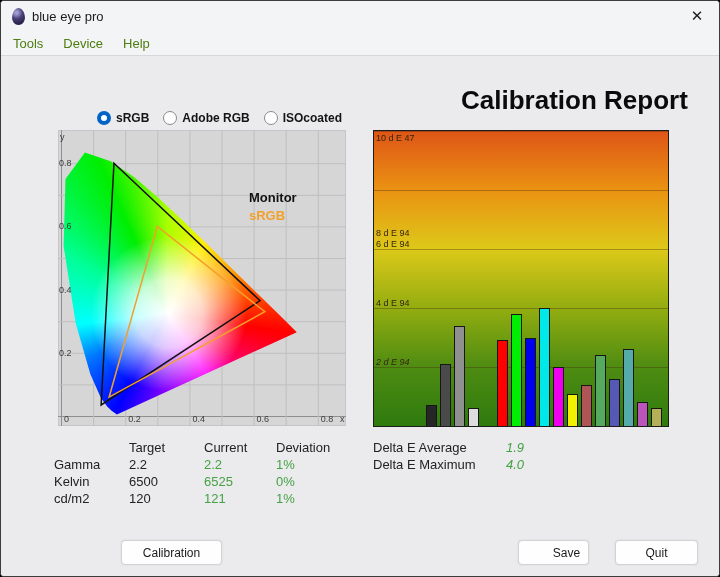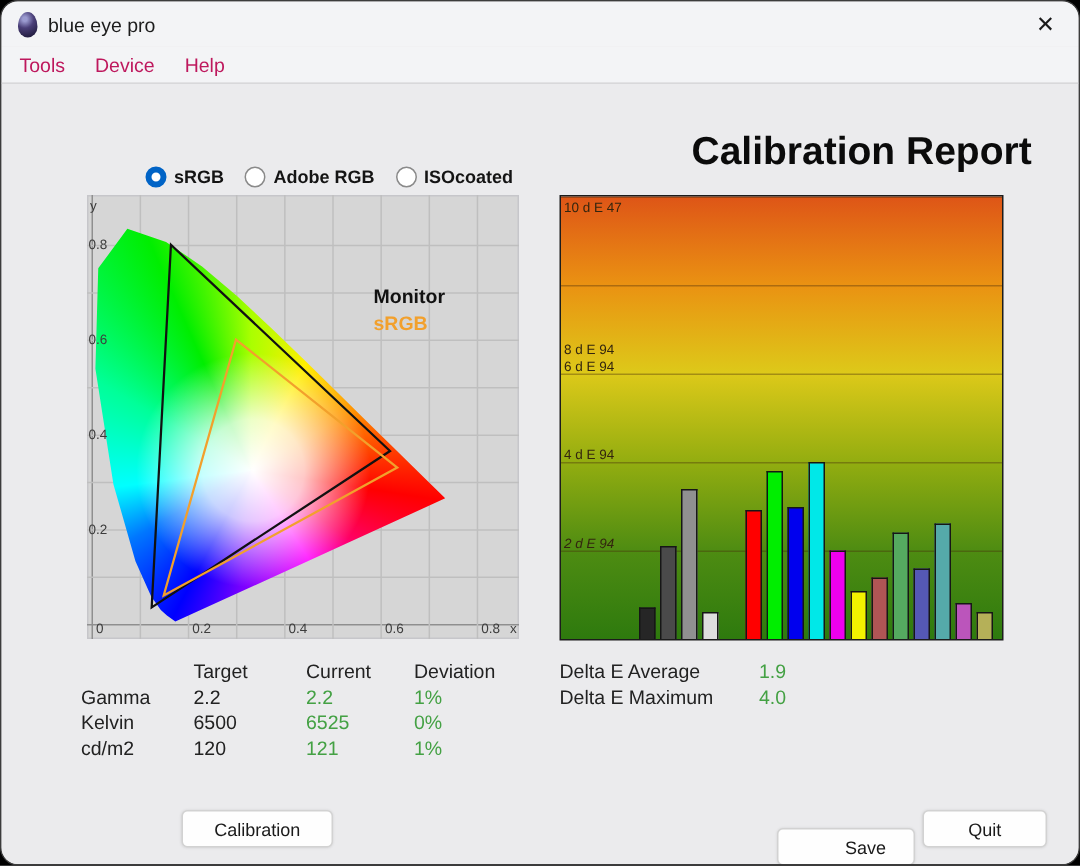--- a/index.html
+++ b/index.html
@@ -1,36 +1,36 @@
 <!DOCTYPE html>
 <html style="--ok: #44a144; --accent: #0063c6;"><head>
 <meta charset="utf-8">
 <style>
   html,body{margin:0;padding:0;background:#000;width:720px;height:577px;overflow:hidden;}
   *{box-sizing:border-box;}
   .window{
-    position:absolute;inset:0;background:#ebebed;border-radius:12px;overflow:hidden;
+    position:absolute;inset:0;background:#ebebed;border-radius:4px;overflow:hidden;
     border:1px solid #3c3c3c;font-family:"Liberation Sans",sans-serif;
   }
   
   .titlebar{height:30px;background:#f3f4f6;display:flex;align-items:center;padding:0 6px 0 9px;}
   .app-icon{
     width:13px;height:17px;margin:0 7px 0 2px;flex:0 0 auto;
     background:radial-gradient(circle at 35% 28%, #9b9bd0 0 10%, #4a3f78 40%, #201b3d 85%);
     border-radius:50% 50% 50% 50% / 58% 58% 42% 42%;
   }
   .title-text{font-size:13px;color:#1c1c1c;}
   .close-btn{
     margin-left:auto;width:32px;height:26px;border:none;background:transparent;
     font-size:15px;color:#1a1a1a;line-height:26px;text-align:center;padding:0;cursor:pointer;
     font-family:"DejaVu Sans",sans-serif;
   }
   
   .menubar{height:24px;background:#f3f4f6;display:flex;align-items:center;padding-left:2px;}
-  .menu-item{font-size:13px;color:#be185d;padding:2px 10px;cursor:default;}
+  .menu-item{font-size:13px;color:#4d7c0f;padding:2px 10px;cursor:default;}
   
   .content{position:relative;height:521px;background:#ebebed;border-top:1px solid #d8d8da;}
   
   .radio-row{position:absolute;left:96px;top:55px;display:flex;gap:14px;align-items:center;}
   .radio-item{display:flex;align-items:center;font-size:12px;font-weight:700;color:#141414;}
   .radio-circle{width:14px;height:14px;border-radius:50%;background:#fff;border:1px solid #8a8a8a;margin-right:5px;flex:0 0 auto;}
   .radio-circle.selected{border:4px solid var(--accent,#0063c6);}
   
   .report-title{position:absolute;left:456px;top:26px;margin:4px;font-size:26px;line-height:28px;font-weight:700;color:#0b0b0b;}
   
@@ -59,29 +59,29 @@
   .de-label{position:absolute;left:2px;font-size:9px;color:#33250f;white-space:nowrap;}
   .de-bar{position:absolute;bottom:0;width:11px;border:1px solid #161616;border-bottom:none;}
   
   .results-table{position:absolute;left:53px;top:383px;display:grid;grid-template-columns:75px 75px 72px 78px;font-size:13px;line-height:17px;color:#222;}
   .rt-cell.ok{color:var(--ok,#44a144);}
   .rt-head{color:#222;}
   
   .delta-summary{position:absolute;left:372px;top:383px;font-size:13px;line-height:17px;color:#222;}
   .ds-row{display:flex;}
   .ds-label{width:133px;}
-  .ds-value{color:var(--ok,#44a144);}
+  .ds-value{color:var(--ok,#44a144);font-style:italic;}
   
   .btn{
     position:absolute;height:25px;background:#fefefe;border:1px solid #d2d2d2;border-radius:4px;
     font-size:12px;color:#1a1a1a;font-family:"Liberation Sans",sans-serif;box-shadow:0 0 2px rgba(0,0,0,0.10);cursor:pointer;
   }
   #btn-main{left:24px;top:484px;width:81px;}
   #btn-cal{left:120px;top:484px;width:101px;}
-  #btn-save{left:517px;top:496px;width:92px;padding-left:32px;}
+  #btn-save{left:517px;top:484px;width:71px;padding-left:32px;}
   #btn-quit{left:614px;top:484px;width:83px;}
 </style>
 </head>
 <body>
 
 <div class="window">
 
   <div class="titlebar">
     <span class="app-icon"></span>
     <span class="title-text">blue eye pro</span>

